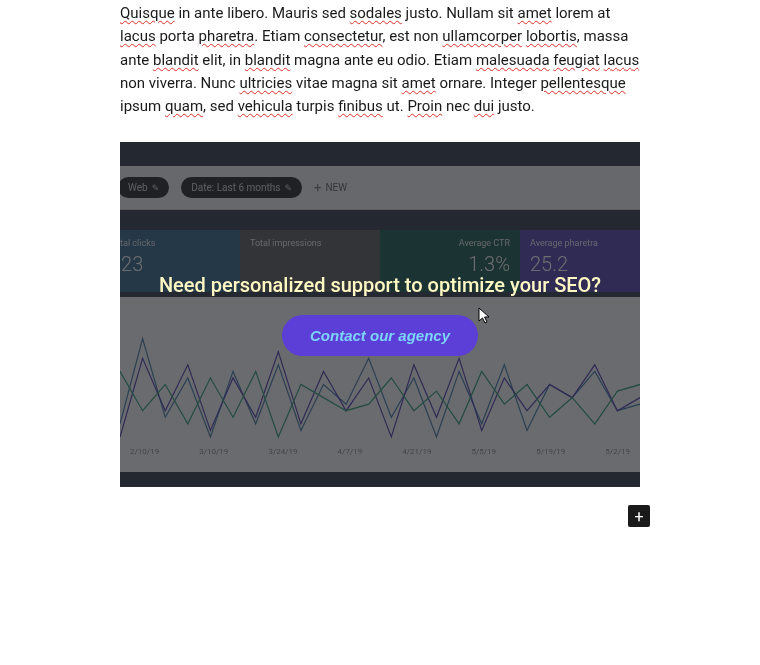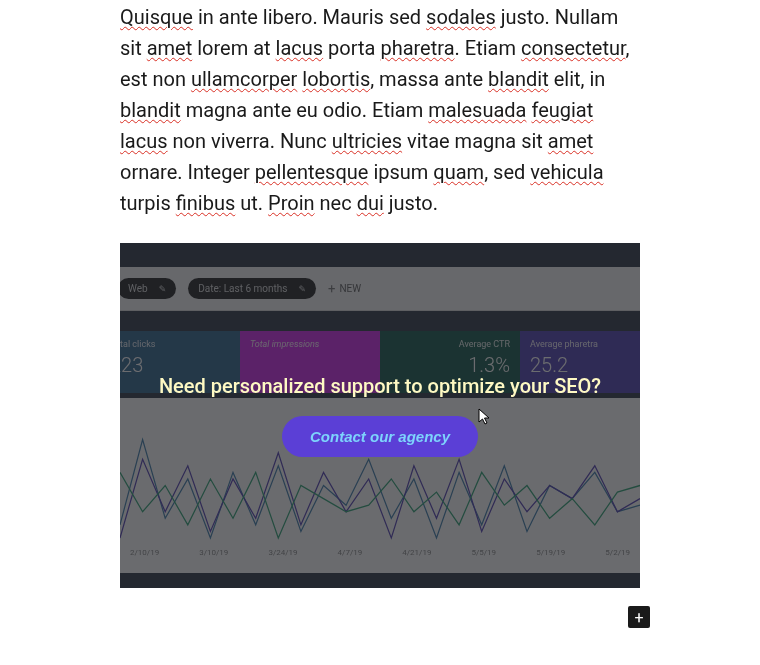--- a/index.html
+++ b/index.html
@@ -6,21 +6,21 @@
     body {
       font-family: -apple-system, BlinkMacSystemFont, "Segoe UI", Roboto, sans-serif;
       width: 760px;
       background: #fff;
       color: #1a1a1a;
     }
     .content-wrapper {
       padding: 0 120px;
     }
     .body-text {
-      font-size: 20px;
+      font-size: 15px;
       line-height: 1.55;
       color: #1a1a1a;
       margin-top: 2px;
       margin-bottom: 24px;
     }
     .spellcheck {
       text-decoration: underline wavy #d93025;
       text-decoration-thickness: 1px;
       text-underline-offset: 2px;
     }
@@ -50,21 +50,21 @@
       padding: 0 8px;
     }
     .pill {
       background: #444;
       color: #ddd;
       font-size: 10px;
       padding: 5px 10px;
       border-radius: 14px;
       display: flex;
       align-items: center;
-      gap: 11px;
+      gap: 4px;
     }
     .pill .edit { font-size: 9px; }
     .new-btn {
       color: #777;
       font-size: 10px;
       display: flex;
       align-items: center;
       gap: 4px;
     }
     .plus-small { font-size: 13px; color: #888; }
@@ -77,21 +77,21 @@
       height: 62px;
     }
     .stat-card {
       flex: 1;
       padding: 8px 10px;
       color: #fff;
     }
     .stat-label { font-size: 9px; opacity: 0.9; margin-bottom: 4px; }
     .stat-value { font-size: 20px; font-weight: 300; }
     .stat-clicks { background: #4d7b9e; }
-    .stat-impressions { background: #d946ef; font-style: italic; }
+    .stat-impressions { background: #737373; }
     .stat-ctr { background: #377065; text-align: right; }
     .stat-position { background: #6a5bbd; }
     .graph-area {
       position: absolute;
       top: 155px;
       left: -10px;
       right: -10px;
       bottom: 15px;
       background: #fdfdfc;
     }

